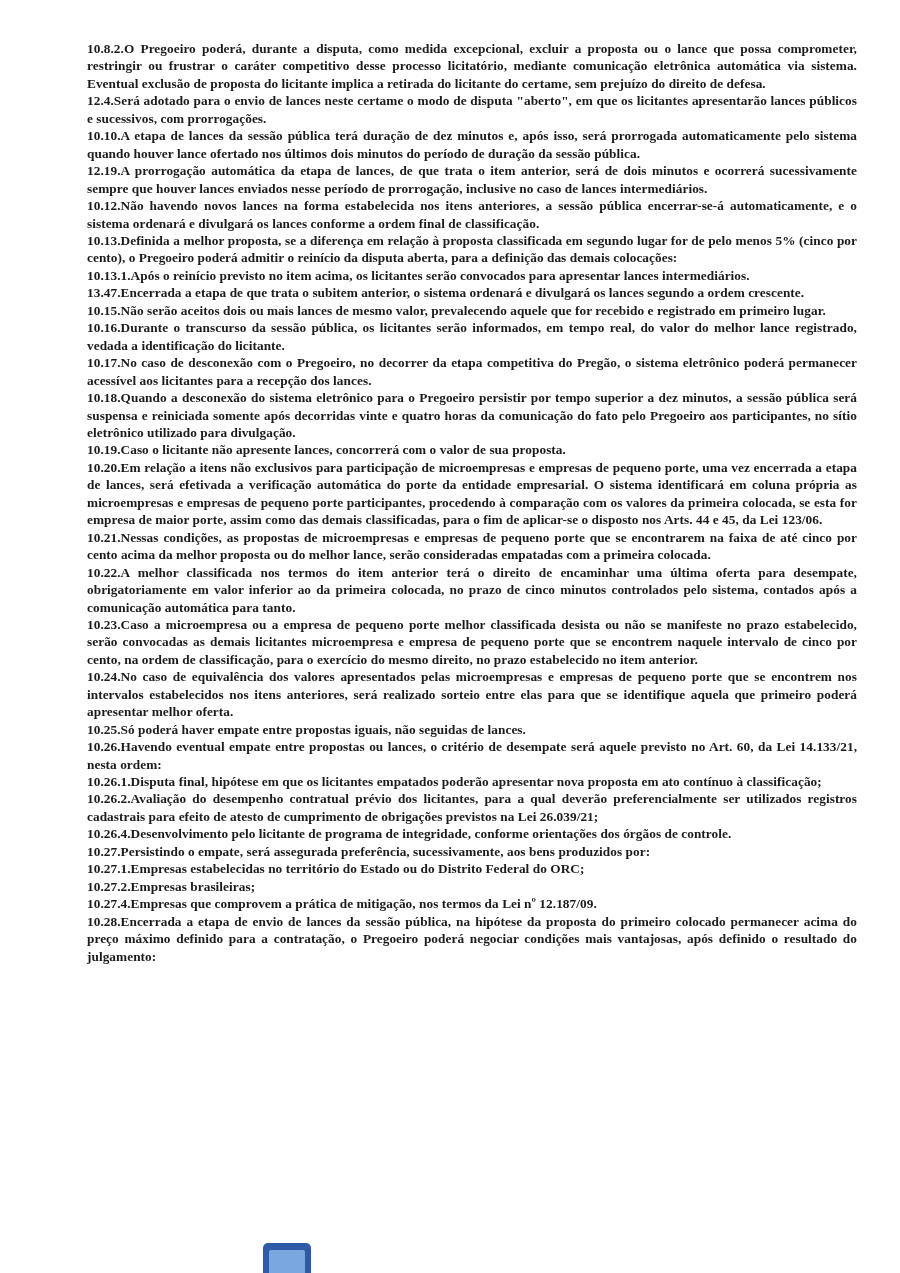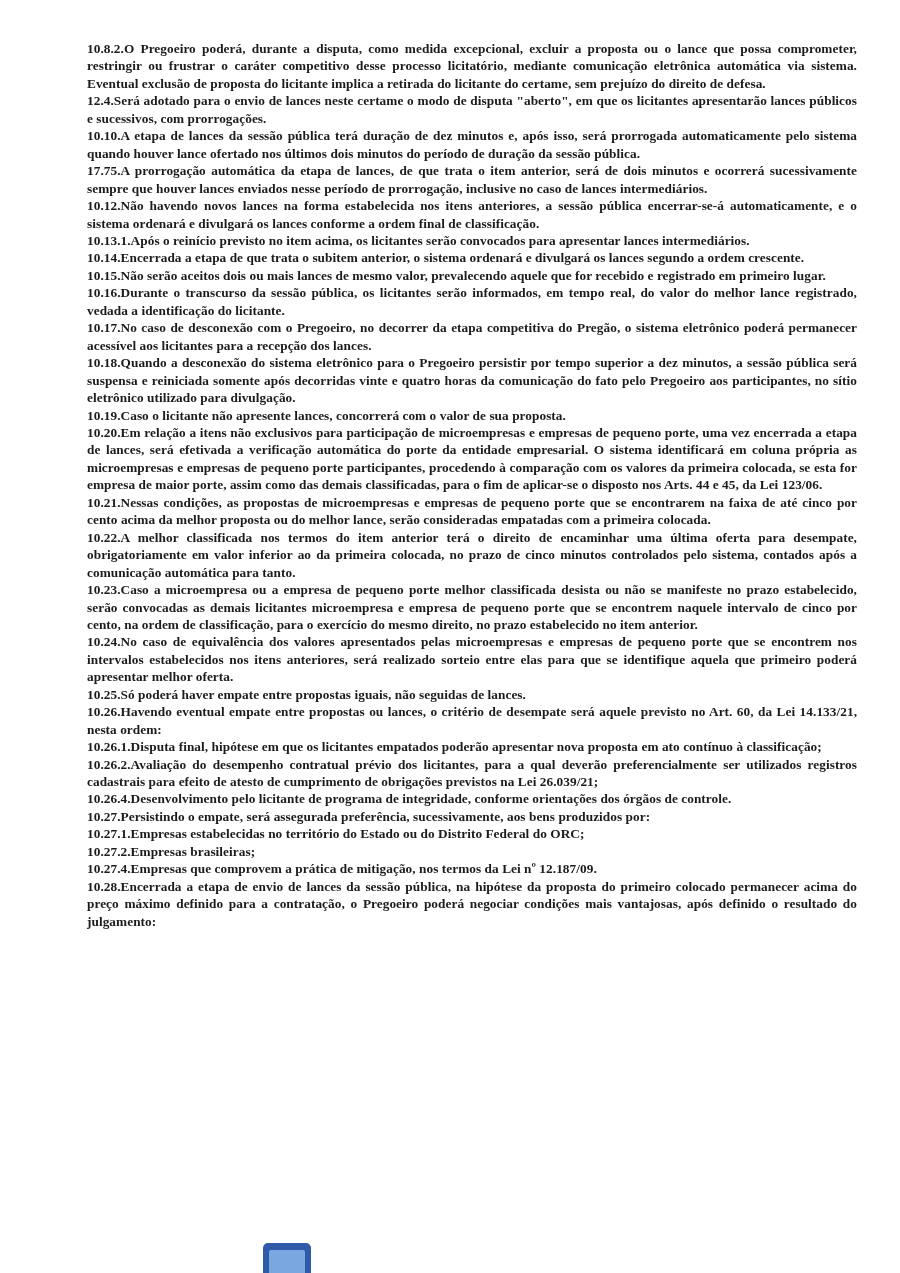--- a/index.html
+++ b/index.html
@@ -52,24 +52,25 @@
   }
 </style>
 </head>
 <body style="background: rgb(255, 255, 255);">
 
 <div class="page" style="color: rgb(28, 28, 28);">
   <div class="doc-body" id="doc-body">
       <p class="para">10.8.2.O Pregoeiro poderá, durante a disputa, como medida excepcional, excluir a proposta ou o lance que possa comprometer, restringir ou frustrar o caráter competitivo desse processo licitatório, mediante comunicação eletrônica automática via sistema. Eventual exclusão de proposta do licitante implica a retirada do licitante do certame, sem prejuízo do direito de defesa.</p>
       <p class="para">12.4.Será adotado para o envio de lances neste certame o modo de disputa "aberto", em que os licitantes apresentarão lances públicos e sucessivos, com prorrogações.</p>
       <p class="para">10.10.A etapa de lances da sessão pública terá duração de dez minutos e, após isso, será prorrogada automaticamente pelo sistema quando houver lance ofertado nos últimos dois minutos do período de duração da sessão pública.</p>
-      <p class="para">17.75.A prorrogação automática da etapa de lances, de que trata o item anterior, será de dois minutos e ocorrerá sucessivamente sempre que houver lances enviados nesse período de prorrogação, inclusive no caso de lances intermediários.</p>
+      <p class="para">12.19.A prorrogação automática da etapa de lances, de que trata o item anterior, será de dois minutos e ocorrerá sucessivamente sempre que houver lances enviados nesse período de prorrogação, inclusive no caso de lances intermediários.</p>
       <p class="para">10.12.Não havendo novos lances na forma estabelecida nos itens anteriores, a sessão pública encerrar-se-á automaticamente, e o sistema ordenará e divulgará os lances conforme a ordem final de classificação.</p>
+      <p class="para">10.13.Definida a melhor proposta, se a diferença em relação à proposta classificada em segundo lugar for de pelo menos 5% (cinco por cento), o Pregoeiro poderá admitir o reinício da disputa aberta, para a definição das demais colocações:</p>
       <p class="para">10.13.1.Após o reinício previsto no item acima, os licitantes serão convocados para apresentar lances intermediários.</p>
-      <p class="para">10.14.Encerrada a etapa de que trata o subitem anterior, o sistema ordenará e divulgará os lances segundo a ordem crescente.</p>
+      <p class="para">13.47.Encerrada a etapa de que trata o subitem anterior, o sistema ordenará e divulgará os lances segundo a ordem crescente.</p>
       <p class="para">10.15.Não serão aceitos dois ou mais lances de mesmo valor, prevalecendo aquele que for recebido e registrado em primeiro lugar.</p>
       <p class="para">10.16.Durante o transcurso da sessão pública, os licitantes serão informados, em tempo real, do valor do melhor lance registrado, vedada a identificação do licitante.</p>
       <p class="para">10.17.No caso de desconexão com o Pregoeiro, no decorrer da etapa competitiva do Pregão, o sistema eletrônico poderá permanecer acessível aos licitantes para a recepção dos lances.</p>
       <p class="para">10.18.Quando a desconexão do sistema eletrônico para o Pregoeiro persistir por tempo superior a dez minutos, a sessão pública será suspensa e reiniciada somente após decorridas vinte e quatro horas da comunicação do fato pelo Pregoeiro aos participantes, no sítio eletrônico utilizado para divulgação.</p>
       <p class="para">10.19.Caso o licitante não apresente lances, concorrerá com o valor de sua proposta.</p>
       <p class="para">10.20.Em relação a itens não exclusivos para participação de microempresas e empresas de pequeno porte, uma vez encerrada a etapa de lances, será efetivada a verificação automática do porte da entidade empresarial. O sistema identificará em coluna própria as microempresas e empresas de pequeno porte participantes, procedendo à comparação com os valores da primeira colocada, se esta for empresa de maior porte, assim como das demais classificadas, para o fim de aplicar-se o disposto nos Arts. 44 e 45, da Lei 123/06.</p>
       <p class="para">10.21.Nessas condições, as propostas de microempresas e empresas de pequeno porte que se encontrarem na faixa de até cinco por cento acima da melhor proposta ou do melhor lance, serão consideradas empatadas com a primeira colocada.</p>
       <p class="para">10.22.A melhor classificada nos termos do item anterior terá o direito de encaminhar uma última oferta para desempate, obrigatoriamente em valor inferior ao da primeira colocada, no prazo de cinco minutos controlados pelo sistema, contados após a comunicação automática para tanto.</p>
       <p class="para">10.23.Caso a microempresa ou a empresa de pequeno porte melhor classificada desista ou não se manifeste no prazo estabelecido, serão convocadas as demais licitantes microempresa e empresa de pequeno porte que se encontrem naquele intervalo de cinco por cento, na ordem de classificação, para o exercício do mesmo direito, no prazo estabelecido no item anterior.</p>
       <p class="para">10.24.No caso de equivalência dos valores apresentados pelas microempresas e empresas de pequeno porte que se encontrem nos intervalos estabelecidos nos itens anteriores, será realizado sorteio entre elas para que se identifique aquela que primeiro poderá apresentar melhor oferta.</p>

